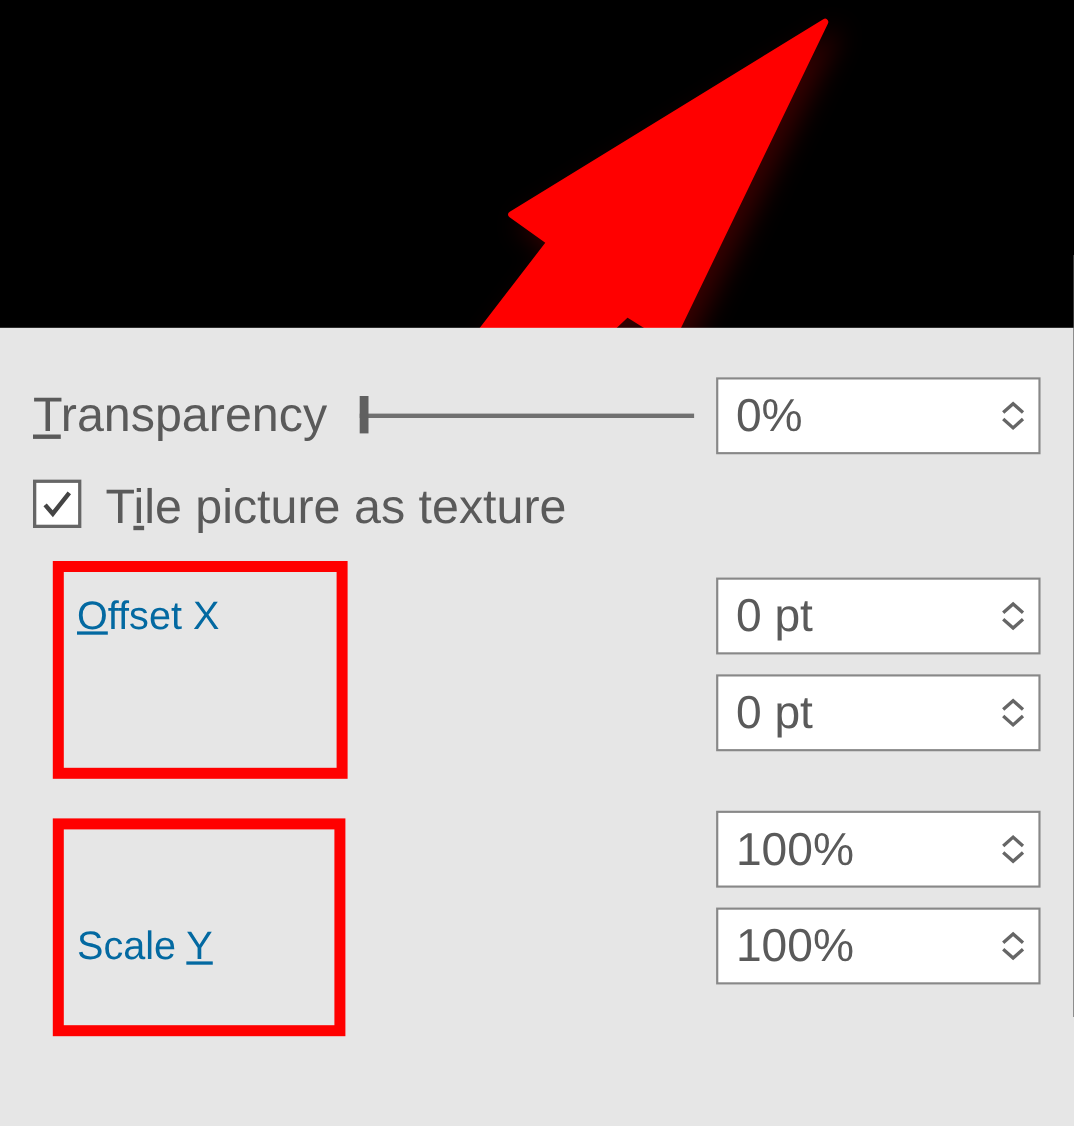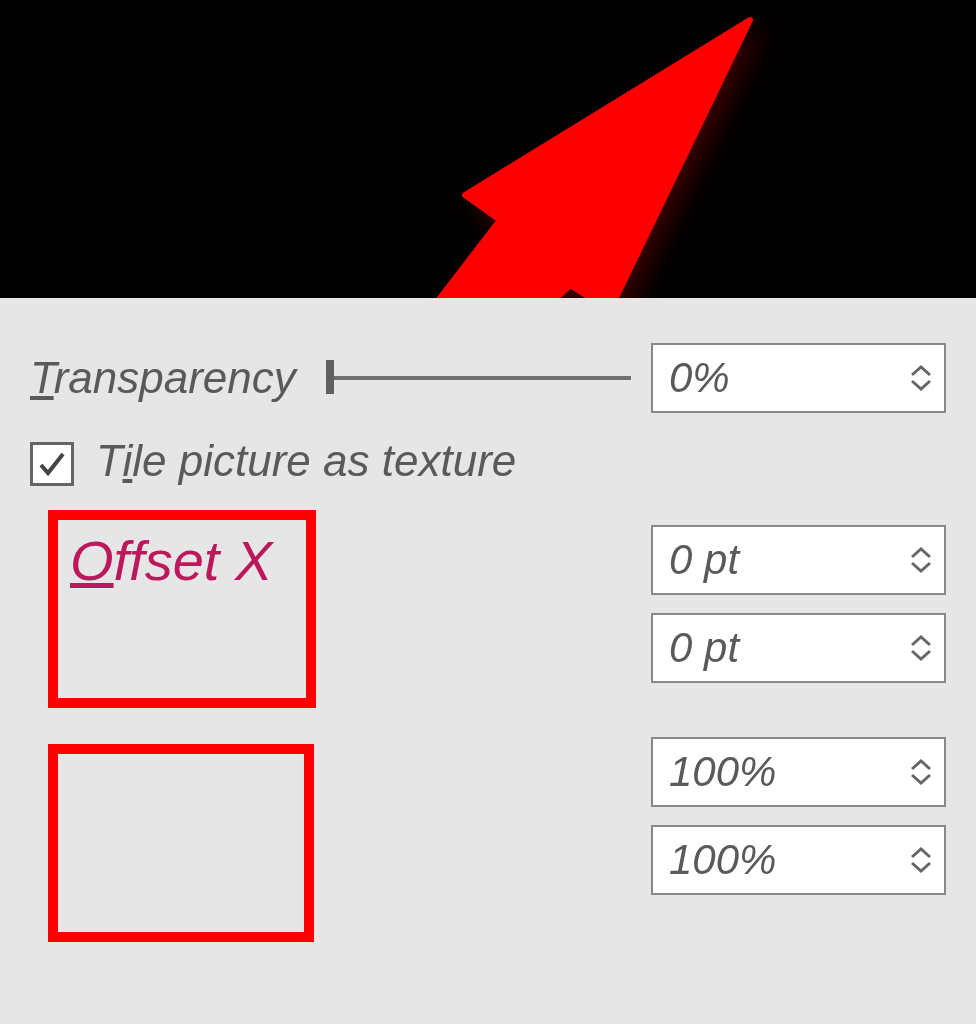--- a/index.html
+++ b/index.html
@@ -20,21 +20,20 @@
     background: #000;
   }
   .panel {
     position: absolute;
     top: 298px;
     left: 0;
     right: 0;
     bottom: 0;
     background: #e6e6e6;
     padding: 44px 30px 0 30px;
-    font-style: italic;
   }
   .row {
     display: flex;
     align-items: center;
     margin-bottom: 10px;
     height: 72px;
   }
   .label {
     font-size: 44px;
     color: #5a5a5a;
@@ -77,21 +76,21 @@
   .spinner-arrows {
     width: 46px;
     display: flex;
     flex-direction: column;
     justify-content: center;
     align-items: center;
   }
   .spinner-arrows svg { display: block; }
   .checkbox-row {
     display: flex;
-    align-items: flex-end;
+    align-items: flex-start;
     margin: 22px 0 30px 0;
   }
   .checkbox {
     width: 44px;
     height: 44px;
     border: 3px solid #666;
     background: #fff;
     margin-right: 22px;
     display: flex;
     align-items: center;
@@ -101,22 +100,22 @@
     width: 30px;
     height: 30px;
   }
   .field-row {
     display: flex;
     align-items: center;
     padding-left: 40px;
     height: 88px;
   }
   .field-label {
-    font-size: 56px;
-    color: #be185d;
+    font-size: 36px;
+    color: #0369a1;
     width: 290px;
   }
   .highlight-box {
     position: absolute;
     border: 10px solid #ff0000;
     pointer-events: none;
   }
   .highlight-offset {
     left: 48px;
     top: 510px;
@@ -222,20 +221,23 @@
             <polyline points="3,11 12,3 21,11" fill="none" stroke="#666" stroke-width="3"></polyline>
           </svg>
         <svg width="24" height="14">
             <polyline points="3,3 12,11 21,3" fill="none" stroke="#666" stroke-width="3"></polyline>
           </svg>
       </div>
     </div>
   </div>
 
   <div class="field-row">
+    <div class="field-label">
+      <span>Scale </span><span class="underline">Y</span>
+    </div>
     <div class="spinner">
       <div class="spinner-value">100%</div>
       <div class="spinner-arrows">
         <svg width="24" height="14">
             <polyline points="3,11 12,3 21,11" fill="none" stroke="#666" stroke-width="3"></polyline>
           </svg>
         <svg width="24" height="14">
             <polyline points="3,3 12,11 21,3" fill="none" stroke="#666" stroke-width="3"></polyline>
           </svg>
       </div>

